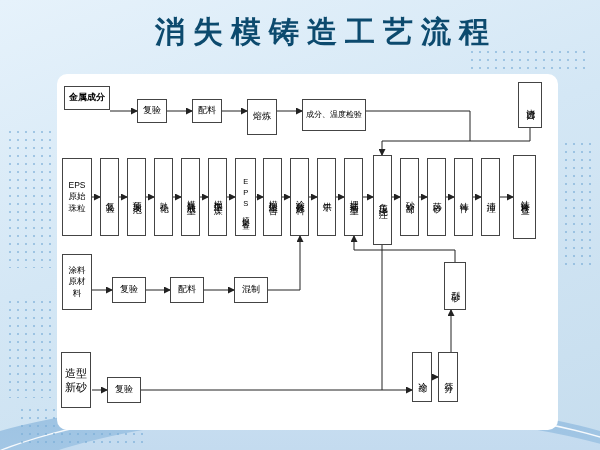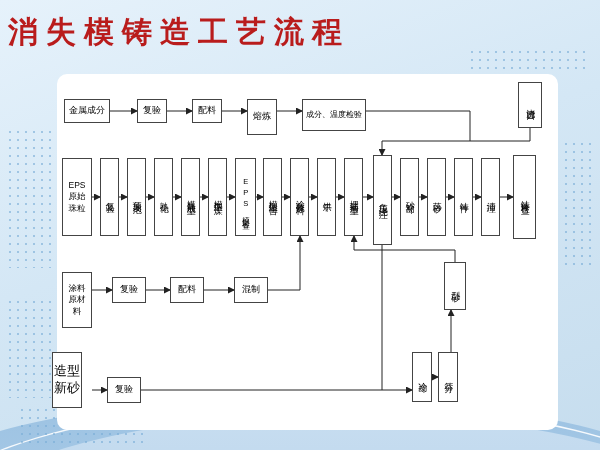--- a/index.html
+++ b/index.html
@@ -26,22 +26,22 @@
     border-top:2px solid rgba(255,255,255,.9);
     border-radius:400px 400px 0 0 / 120px 120px 0 0;}
   #wave-front{left:-40px;top:414px;width:760px;height:220px;
     background:linear-gradient(180deg,#c7ddf0,#b3d1ea);
     border-radius:380px 380px 0 0 / 110px 110px 0 0;}
   #panel{
     position:absolute;left:57px;top:74px;width:501px;height:356px;
     background:var(--panel,#ffffff);border-radius:10px;z-index:1;
   }
   #title{
-    position:absolute;left:0;top:12px;width:497px;text-align:left;
-    font-size:30px;font-weight:bold;color:#b91c1c;letter-spacing:8px;text-indent:8px;
+    position:absolute;left:0;top:12px;width:497px;text-align:right;
+    font-size:30px;font-weight:bold;color:#0c4a6e;letter-spacing:8px;text-indent:8px;
     z-index:2;
   }
   #flow{position:absolute;left:0;top:0;width:600px;height:450px;z-index:2;}
   #wires{position:absolute;left:0;top:0;}
   .flow-node{
     position:absolute;box-sizing:border-box;border:1px solid #444;background:#fff;
     display:flex;align-items:center;justify-content:center;text-align:center;
     color:#000;line-height:1.3;z-index:3;font-size:9px;
   }
   .flow-node.v{writing-mode:vertical-rl;text-orientation:upright;letter-spacing:2px;}
@@ -98,21 +98,21 @@
       <polyline points="204,290 234,290" fill="none" stroke="#222222" stroke-width="1" marker-end="url(#arrowhead)"></polyline>
       <polyline points="268,290 300,290 300,236" fill="none" stroke="#222222" stroke-width="1" marker-end="url(#arrowhead)"></polyline>
       <polyline points="92,390 107,390" fill="none" stroke="#222222" stroke-width="1" marker-end="url(#arrowhead)"></polyline>
       <polyline points="141,390 412,390" fill="none" stroke="#222222" stroke-width="1" marker-end="url(#arrowhead)"></polyline>
       <polyline points="382,245 382,390" fill="none" stroke="#222222" stroke-width="1"></polyline>
       <polyline points="432,377 438,377" fill="none" stroke="#222222" stroke-width="1" marker-end="url(#arrowhead)"></polyline>
       <polyline points="451,352 451,310" fill="none" stroke="#222222" stroke-width="1" marker-end="url(#arrowhead)"></polyline>
       <polyline points="455,262 455,250 354,250 354,236" fill="none" stroke="#222222" stroke-width="1" marker-end="url(#arrowhead)"></polyline>
     </svg>
   <div id="flow-nodes">
-      <div class="flow-node" style="left: 64px; top: 99px; width: 46px; height: 24px; font-size: 9px;">金属成分</div>
+      <div class="flow-node" style="left: 64px; top: 86px; width: 46px; height: 24px; font-size: 9px; font-weight: bold;">金属成分</div>
       <div class="flow-node" style="left: 137px; top: 99px; width: 30px; height: 24px; font-size: 9px;">复验</div>
       <div class="flow-node" style="left: 192px; top: 99px; width: 30px; height: 24px; font-size: 9px;">配料</div>
       <div class="flow-node" style="left: 247px; top: 99px; width: 30px; height: 36px; font-size: 9px;">熔炼</div>
       <div class="flow-node" style="left: 302px; top: 99px; width: 64px; height: 32px; font-size: 8px;">成分、温度检验</div>
       <div class="flow-node v" style="left: 518px; top: 82px; width: 24px; height: 46px; font-size: 9px;">浇冒口</div>
       <div class="flow-node ml" style="left: 62px; top: 158px; width: 30px; height: 78px; font-size: 8.5px;">EPS
 原始
 珠粒</div>
       <div class="flow-node v" style="left: 100px; top: 158px; width: 19px; height: 78px; font-size: 9px;">复验</div>
       <div class="flow-node v" style="left: 127px; top: 158px; width: 19px; height: 78px; font-size: 9px;">预发泡</div>
@@ -123,26 +123,26 @@
       <div class="flow-node v" style="left: 263px; top: 158px; width: 19px; height: 78px; font-size: 9px;">模型组合</div>
       <div class="flow-node v" style="left: 290px; top: 158px; width: 19px; height: 78px; font-size: 9px;">涂敷涂料</div>
       <div class="flow-node v" style="left: 317px; top: 158px; width: 19px; height: 78px; font-size: 9px;">烘干</div>
       <div class="flow-node v" style="left: 344px; top: 158px; width: 19px; height: 78px; font-size: 9px;">埋箱造型</div>
       <div class="flow-node v" style="left: 373px; top: 155px; width: 19px; height: 90px; font-size: 9px;">负压浇注</div>
       <div class="flow-node v" style="left: 400px; top: 158px; width: 19px; height: 78px; font-size: 9px;">砂冷却</div>
       <div class="flow-node v" style="left: 427px; top: 158px; width: 19px; height: 78px; font-size: 9px;">落砂</div>
       <div class="flow-node v" style="left: 454px; top: 158px; width: 19px; height: 78px; font-size: 9px;">铸件</div>
       <div class="flow-node v" style="left: 481px; top: 158px; width: 19px; height: 78px; font-size: 9px;">清理</div>
       <div class="flow-node v" style="left: 513px; top: 155px; width: 23px; height: 84px; font-size: 9px;">铸件检查</div>
-      <div class="flow-node ml" style="left: 62px; top: 272px; width: 30px; height: 56px; font-size: 8.5px;">涂料
+      <div class="flow-node ml" style="left: 62px; top: 254px; width: 30px; height: 56px; font-size: 8.5px;">涂料
 原材
 料</div>
       <div class="flow-node" style="left: 112px; top: 277px; width: 34px; height: 26px; font-size: 9px;">复验</div>
       <div class="flow-node" style="left: 170px; top: 277px; width: 34px; height: 26px; font-size: 9px;">配料</div>
       <div class="flow-node" style="left: 234px; top: 277px; width: 34px; height: 26px; font-size: 9px;">混制</div>
       <div class="flow-node v" style="left: 444px; top: 262px; width: 22px; height: 48px; font-size: 9px;">型砂</div>
-      <div class="flow-node ml" style="left: 52px; top: 352px; width: 30px; height: 56px; font-size: 13px;">造型
+      <div class="flow-node ml" style="left: 61px; top: 352px; width: 30px; height: 56px; font-size: 11px;">造型
 新砂</div>
       <div class="flow-node" style="left: 107px; top: 377px; width: 34px; height: 26px; font-size: 9px;">复验</div>
       <div class="flow-node v" style="left: 412px; top: 352px; width: 20px; height: 50px; font-size: 9px;">冷却</div>
       <div class="flow-node v" style="left: 438px; top: 352px; width: 20px; height: 50px; font-size: 9px;">筛分</div>
     </div>
 </div>
 
 </body></html>

